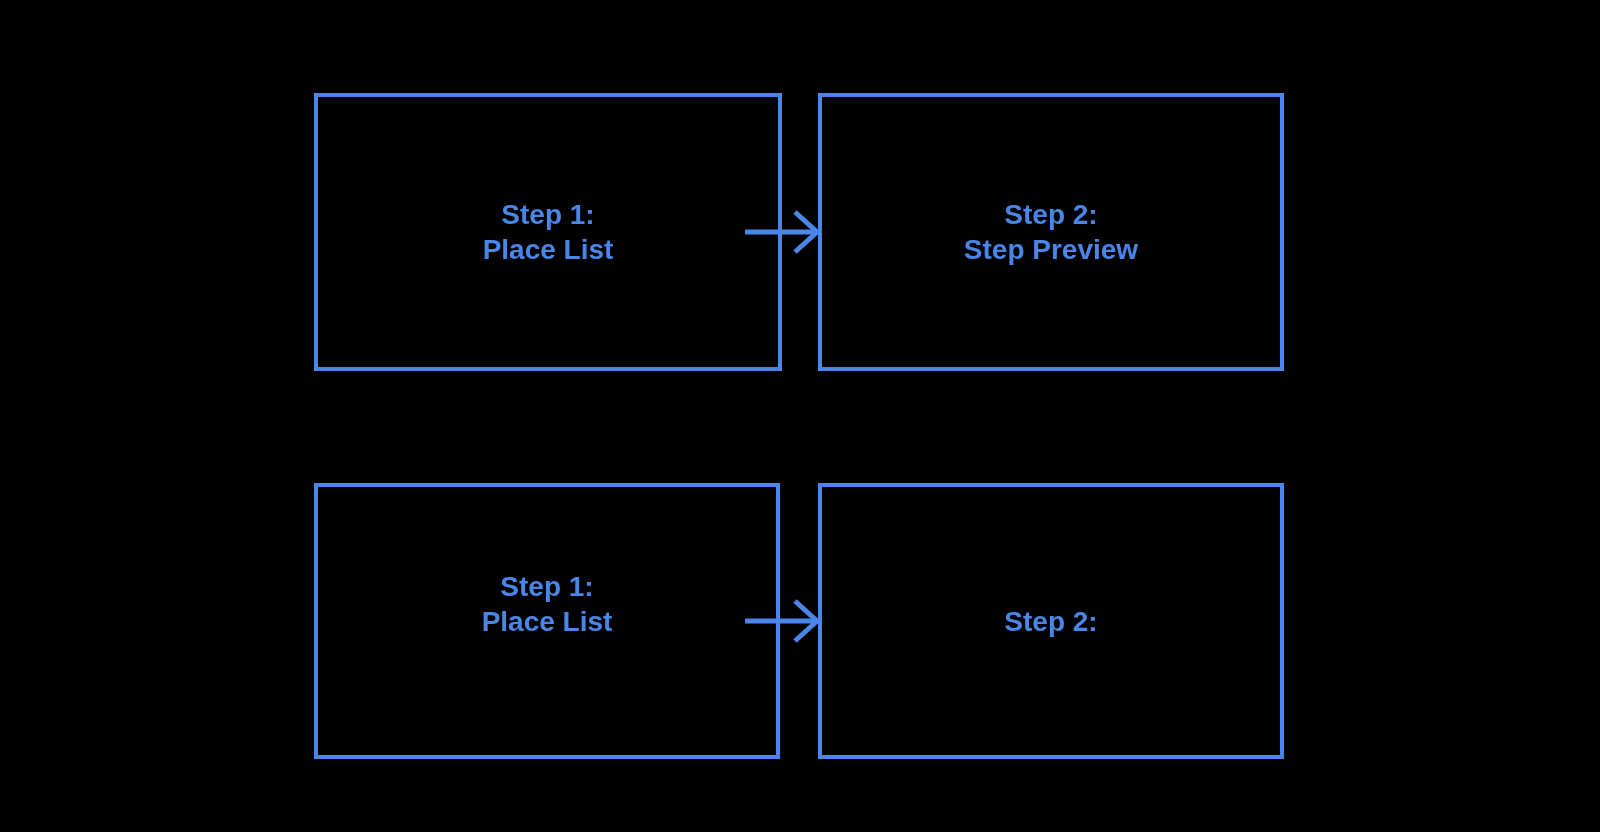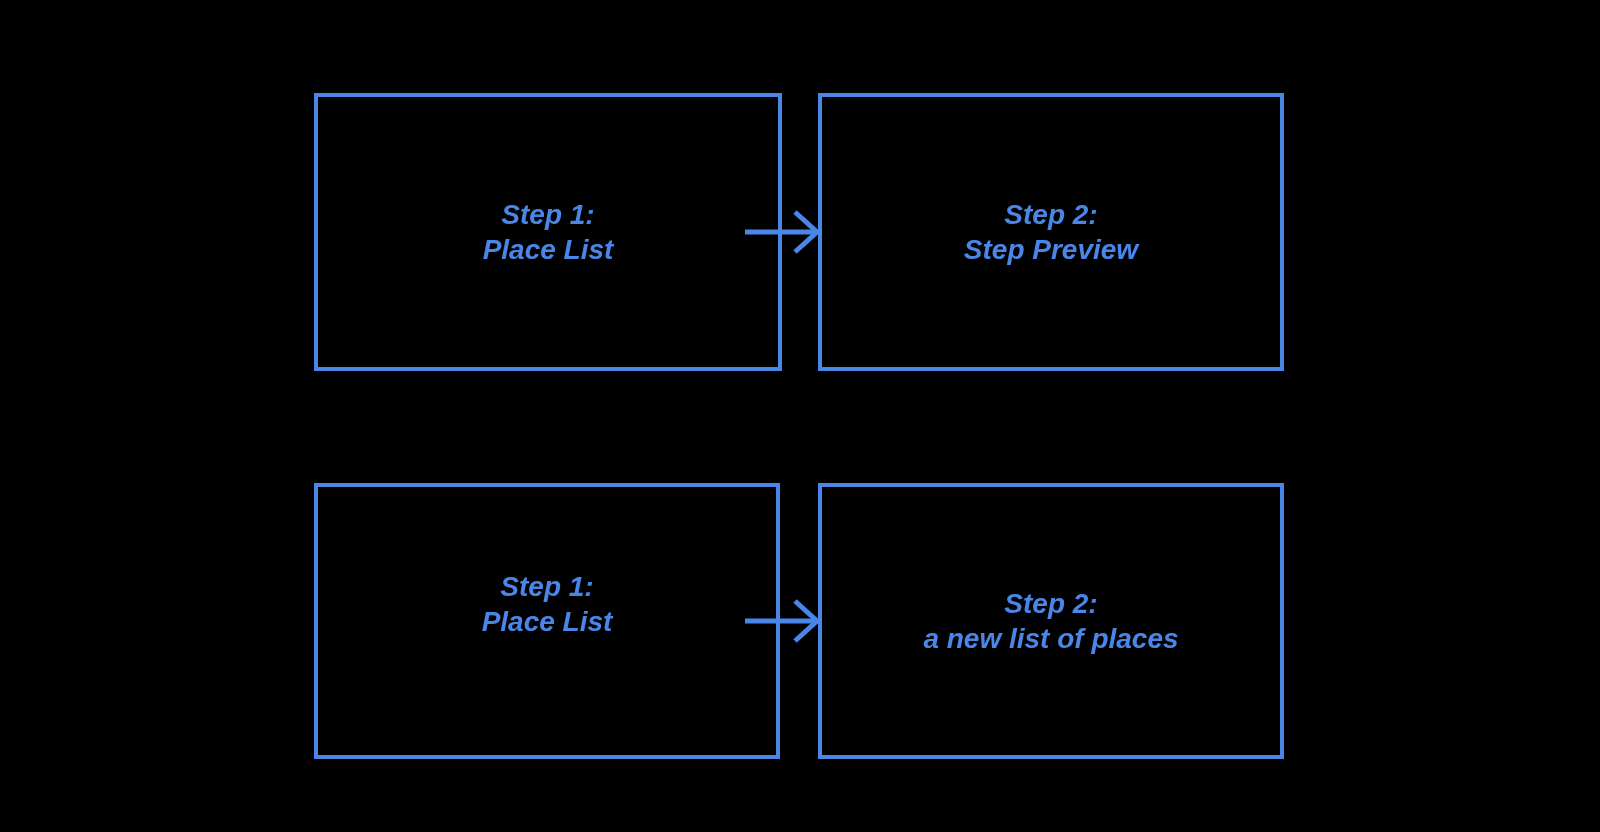--- a/index.html
+++ b/index.html
@@ -13,21 +13,20 @@
     background: var(--bg);
     overflow: hidden;
   }
   .flow-box {
     position: absolute;
     border: 4px solid var(--blue);
     background: transparent;
     display: flex;
     align-items: center;
     justify-content: center;
-    font-style: italic;
   }
   .box-label {
     color: var(--blue);
     font-size: 28px;
     line-height: 35px;
     font-weight: bold;
     text-align: center;
   }
   .box-label div { white-space: nowrap; }
   
@@ -75,17 +74,16 @@
   </div>
 
   <svg class="flow-arrow arrow-bottom" viewBox="0 0 84 56" xmlns="http://www.w3.org/2000/svg">
     <line x1="3" y1="28" x2="73" y2="28" stroke-width="5"></line>
     <polyline points="53,8 75,28 53,48" fill="none" stroke-width="5"></polyline>
   </svg>
 
   <div class="flow-box box-bottom-right">
     <div class="box-label">
       <div>Step 2:</div>
-      <div>a new list of places</div>
     </div>
   </div>
 
 </div>
 
 </body></html>

